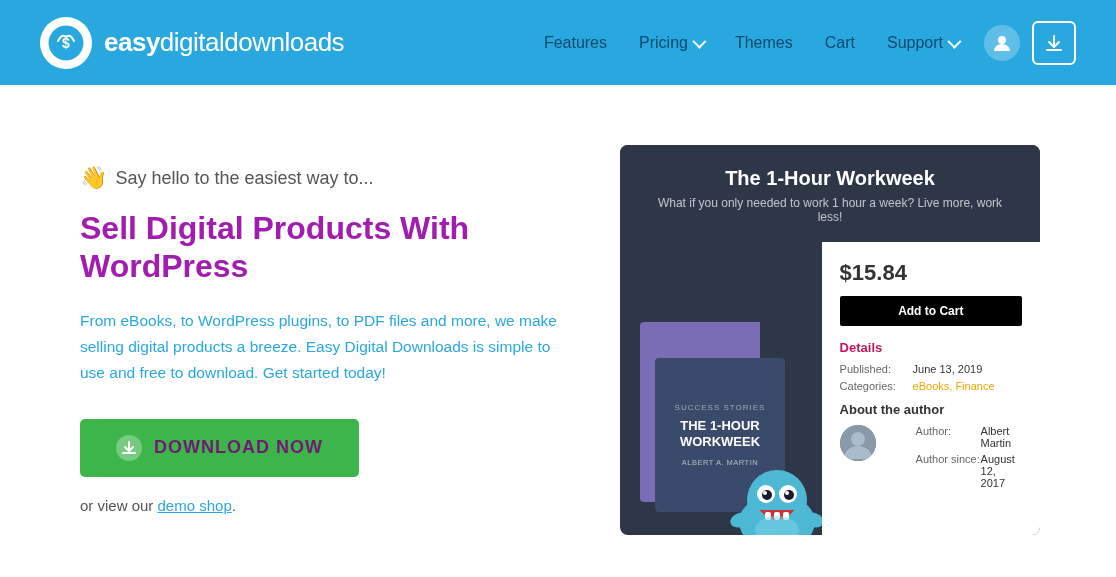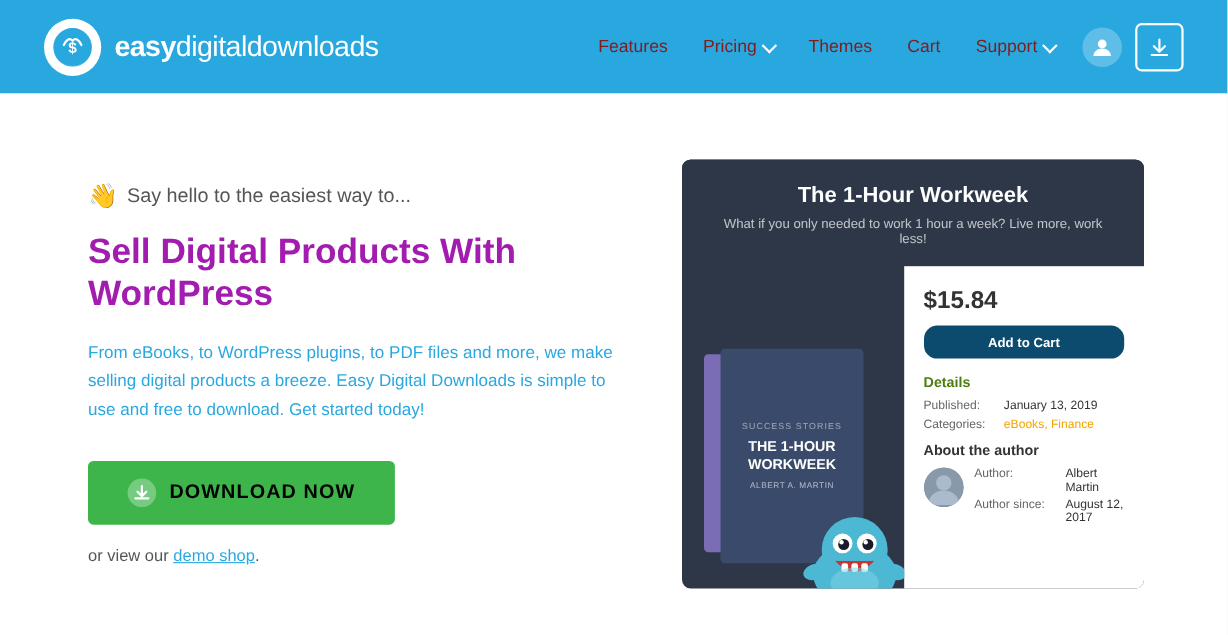--- a/index.html
+++ b/index.html
@@ -39,21 +39,21 @@
     .logo-text strong { font-weight: 700; }
     .logo-text span { font-weight: 400; }
 
     .nav {
       margin-left: auto;
       display: flex;
       align-items: center;
       gap: 4px;
     }
     .nav-item {
-      color: #7f1d1d;
+      color: #0c4a6e;
       font-size: 16px;
       font-weight: 500;
       padding: 8px 14px;
       text-decoration: none;
       display: flex;
       align-items: center;
       gap: 5px;
       cursor: pointer;
       white-space: nowrap;
     }
@@ -116,21 +116,21 @@
     }
     .hero-description {
       font-size: 15.5px;
       line-height: 1.7;
       color: #29a8e0;
       margin-bottom: 32px;
     }
 
     .download-btn {
       background: #3db54a;
-      color: #000000;
+      color: #701a75;
       border: none;
       padding: 16px 36px;
       font-size: 18px;
       font-weight: 700;
       letter-spacing: 1px;
       border-radius: 5px;
       cursor: pointer;
       display: inline-flex;
       align-items: center;
       gap: 12px;
@@ -205,21 +205,21 @@
       height: 180px;
       background: #7b6db5;
       border-radius: 4px 0 0 4px;
       position: absolute;
       bottom: 40px;
       left: 20px;
       z-index: 1;
     }
     .book-dark {
       width: 130px;
-      height: 195px;
+      height: 154px;
       background: #3a4a6b;
       border-radius: 4px;
       position: absolute;
       bottom: 30px;
       left: 35px;
       z-index: 2;
       display: flex;
       flex-direction: column;
       align-items: center;
       justify-content: center;
@@ -262,34 +262,34 @@
       padding: 18px 18px;
       font-size: 12px;
     }
     .card-price {
       font-size: 22px;
       font-weight: 700;
       color: #333;
       margin-bottom: 10px;
     }
     .add-to-cart-btn {
-      background: #0c4a6e;
+      background: #000000;
       color: white;
       border: none;
-      border-radius: 12px;
+      border-radius: 2px;
       padding: 8px 0;
       width: 100%;
       font-size: 12px;
       font-weight: 600;
       cursor: pointer;
       margin-bottom: 14px;
     }
     .card-details-title {
       font-weight: 700;
-      color: #4d7c0f;
+      color: #be185d;
       font-size: 13px;
       margin-bottom: 8px;
     }
     .card-detail-row {
       display: flex;
       gap: 8px;
       margin-bottom: 5px;
       align-items: flex-start;
     }
     .card-detail-label {
@@ -325,22 +325,23 @@
       overflow: hidden;
       display: flex;
       align-items: center;
       justify-content: center;
       color: white;
       font-size: 14px;
     }
     .author-details {}
     .author-detail-row {
       display: flex;
-      gap: 18px;
+      gap: 0;
       margin-bottom: 4px;
+      margin-left: 30px;
     }
   </style>
 </head>
 <body>
 
 <header class="header">
   <a class="logo-area">
     <div class="logo-icon">
       <svg viewBox="0 0 36 36" fill="none" xmlns="http://www.w3.org/2000/svg">
         <circle cx="18" cy="18" r="17" fill="#29a8e0" stroke="#29a8e0" stroke-width="1"></circle>
@@ -463,21 +464,21 @@
       </div>
 
       <div class="card-info-area">
         <div class="card-price">$15.84</div>
         <button class="add-to-cart-btn">Add to Cart</button>
 
         <div class="card-details-title">Details</div>
 
         <div class="card-detail-row">
           <span class="card-detail-label">Published:</span>
-          <span class="card-detail-value">January 13, 2019</span>
+          <span class="card-detail-value">June 13, 2019</span>
         </div>
         <div class="card-detail-row">
           <span class="card-detail-label">Categories:</span>
           <span class="card-detail-link">eBooks, Finance</span>
         </div>
 
         <div class="card-author-title">About the author</div>
 
         <div class="author-row">
           <div class="author-avatar">

